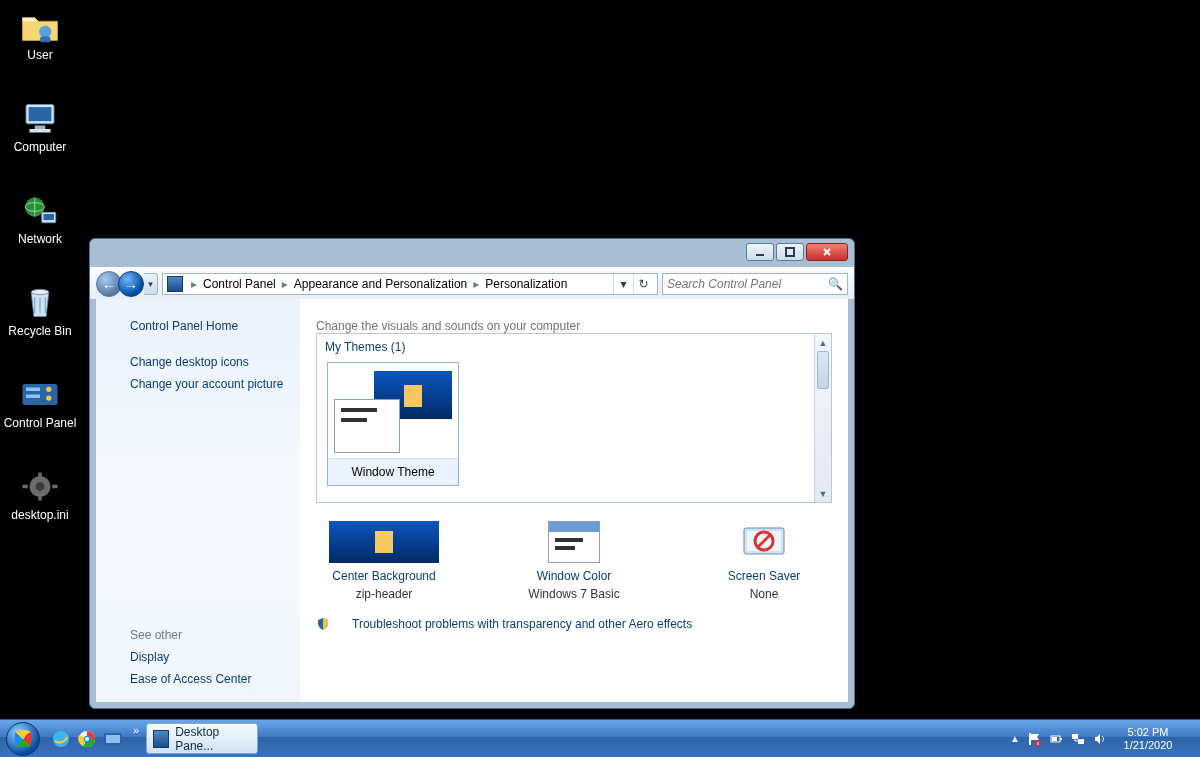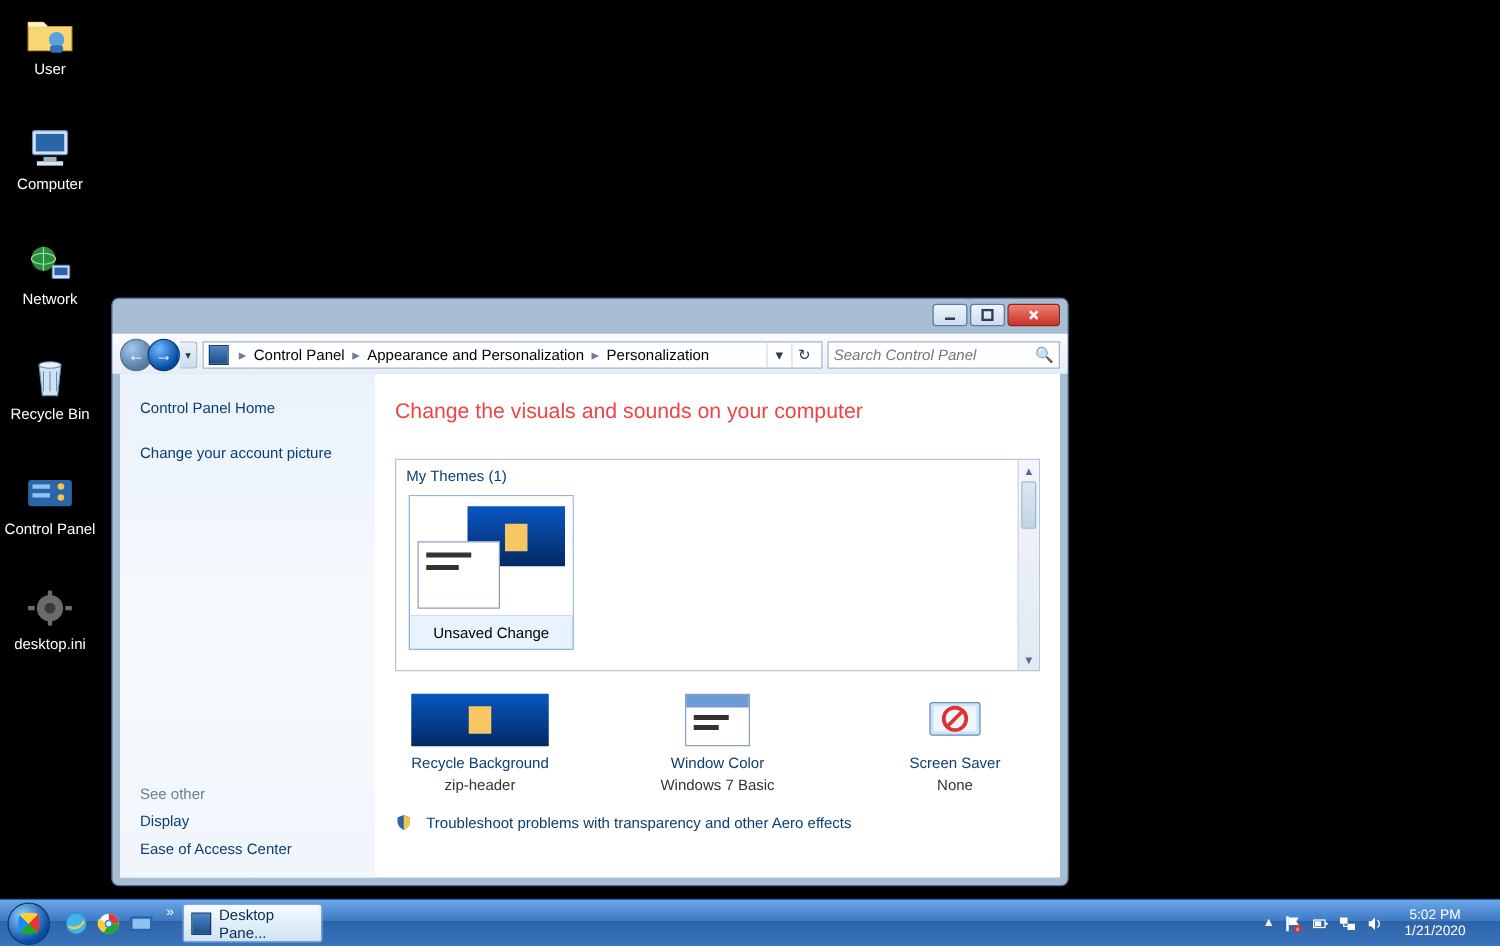--- a/index.html
+++ b/index.html
@@ -38,30 +38,30 @@
   .crumb{ padding:0 2px; }
   .csep{ padding:0 4px; color:#6b7c93;}
   .addr-tail{ margin-left:auto; display:flex; align-items:center; gap:0;}
   .addr-tail .seg{ width:20px;height:20px; border-left:1px solid #cfdceb; display:flex;align-items:center;justify-content:center; color:#2b3c54;}
   .searchbox{ width:186px; height:22px; background:#fff; border:1px solid #9db6d1; margin-left:4px; display:flex;align-items:center; padding:0 4px; color:#6d6d6d; font-style:italic;}
   .searchbox input{ border:none; outline:none; flex:1; font-style:italic; color:#a21caf; font-size:12px;}
   .searchbox .mag{ color:#2b5ea8; font-style:normal;}
 
   
   .body { position:absolute; left:6px; right:6px; top:60px; bottom:6px; background:#fff; display:flex; color:#000;}
-  .sidebar{ width:204px; background:linear-gradient(180deg,#eaf2fb 0%, #f6fafe 50%, #f0f6fc 100%); padding:16px 14px 12px 16px; display:flex; flex-direction:column; font-size:12px;}
+  .sidebar{ width:204px; background:linear-gradient(180deg,#eaf2fb 0%, #f6fafe 50%, #f0f6fc 100%); padding:16px 14px 12px 34px; display:flex; flex-direction:column; font-size:12px;}
   .sidebar a{ color:#0b3e74; text-decoration:none; display:block; padding:4px 0;}
   .sidebar a.strong{ color:#0b3e74;}
   .sidebar .group-top{ margin-bottom:14px;}
   .sidebar .spacer{ flex:1;}
   .sidebar .seealso-h{ color:#6b7c93; margin-bottom:4px;}
   .helpdot{ position:absolute; right:10px; top:64px; width:16px;height:16px;border-radius:50%; background:radial-gradient(circle at 35% 30%, #7fc2ff, #0a5bb3 70%); color:#fff; font-size:11px; font-weight:bold; display:flex;align-items:center;justify-content:center; border:1px solid #063a75;}
 
   .main{ flex:1; padding:20px 16px 10px 16px; position:relative; overflow:hidden;}
-  h1.pgtitle{ color:#ef4444; font-weight:400; font-size:17px; margin-bottom:28px;}
+  h1.pgtitle{ color:#737373; font-weight:400; font-size:12px; margin-bottom:0;}
   .sub{ color:#222; font-size:12px; margin-bottom:12px;}
   .themes-box{ border:1px solid #b7c6da; position:relative; height:170px; }
   .themes-head{ position:absolute; left:8px; top:6px; color:#0b3e74; font-size:12px;}
   .theme-item{ position:absolute; left:10px; top:28px; width:132px; border:1px solid #8fb4e3; background:#e9f3ff;}
   .theme-thumb{ height:96px; background:#fff; border-bottom:1px solid #cfdceb; position:relative; overflow:hidden;}
   .theme-thumb .wall{ position:absolute; right:6px; top:8px; width:78px;height:48px; background:linear-gradient(#0a56c2,#022a63);}
   .theme-thumb .wall:after{content:""; position:absolute; left:30px; top:14px; width:18px;height:22px; background:#f6c762;}
   .theme-thumb .pane{ position:absolute; left:6px; top:36px; width:66px;height:54px; background:#fff; border:1px solid #8aa1bd;}
   .theme-thumb .pane:before{content:"";position:absolute;left:6px;top:8px;width:36px;height:4px;background:#333;}
   .theme-thumb .pane:after{content:"";position:absolute;left:6px;top:18px;width:26px;height:4px;background:#333;}
@@ -76,21 +76,21 @@
   .tile .pic{ width:110px;height:42px; margin:0 auto 6px; display:flex;align-items:center;justify-content:center; }
   .tile .pic.wall{ background:linear-gradient(#0a56c2,#022a63);}
   .tile .pic.wall:after{content:"";width:18px;height:22px;background:#f6c762;}
   .tile .pic.win{ width:52px; background:#fff; border:1px solid #8aa1bd; position:relative;}
   .tile .pic.win:before{content:"";position:absolute;left:0;right:0;top:0;height:10px;background:#6c9bd6;}
   .tile .pic.win .line{position:absolute;left:6px;height:4px;background:#333;width:28px;}
   .tile .pic.sound svg, .tile .pic.ss svg{ width:60px;height:40px;}
   .tile a.cap{ color:#0b3e74; text-decoration:none; font-size:12px; display:block;}
   .tile .val{ color:#333; font-size:12px; margin-top:4px;}
 
-  .tshoot{ margin-top:16px; color:#0b3e74; font-size:12px; display:flex; align-items:flex-end; gap:11px;}
+  .tshoot{ margin-top:16px; color:#0b3e74; font-size:12px; display:flex; align-items:flex-end; gap:22px;}
   .shield{ width:14px;height:14px;}
 
   
   .taskbar{ position:absolute; left:0; right:0; bottom:0; height:38px;
             background:linear-gradient(#6aa6e9 0%, #3e7ac5 45%, #2e63a8 46%, #3a74bd 100%);
             border-top:1px solid #2a5a99; display:flex; align-items:stretch;}
   .start{ width:46px; display:flex;align-items:center;justify-content:center;}
   .orb{ width:34px;height:34px;border-radius:50%; background:radial-gradient(circle at 35% 30%, #8fd2ff, #0a4aa0 70%); border:1px solid #063a75; position:relative;}
   .orb:after{content:"";position:absolute;inset:6px;border-radius:50%;
     background:
@@ -235,52 +235,53 @@
     </div>
   </div>
 
   <div class="helpdot">?</div>
 
   <div class="body">
     <div class="sidebar">
       <div class="group-top">
         <a href="#" class="strong">Control Panel Home</a>
       </div>
+      <a href="#">Change desktop icons</a>
       <a href="#">Change your account picture</a>
       <div class="spacer"></div>
       <div class="seealso-h">See other</div>
       <a href="#">Display</a>
       <a href="#">Ease of Access Center</a>
     </div>
 
     <div class="main">
       <h1 class="pgtitle">Change the visuals and sounds on your computer</h1>
 
       <div class="themes-box">
         <div class="themes-head">My Themes (1)</div>
         <div class="theme-item">
           <div class="theme-thumb">
             <div class="wall"></div>
               <div class="pane"></div>
           </div>
-          <div class="theme-cap">Unsaved Change</div>
+          <div class="theme-cap">Window Theme</div>
         </div>
         <div class="sbar">
           <div class="btn">▲</div>
           <div class="track">
               <div class="thumb"></div>
             </div>
           <div class="btn" style="position:absolute;bottom:0;left:0;right:0">▼</div>
         </div>
       </div>
 
       <div class="row4">
         <div class="tile">
           <div class="pic wall"></div>
-          <a class="cap">Recycle Background</a>
+          <a class="cap">Center Background</a>
           <div class="val">zip-header</div>
         </div>
         <div class="tile">
           <div class="pic win">
               <div class="line" style="top:16px"></div>
               <div class="line" style="top:24px;width:20px"></div>
             </div>
           <a class="cap">Window Color</a>
           <div class="val">Windows 7 Basic</div>
         </div>

